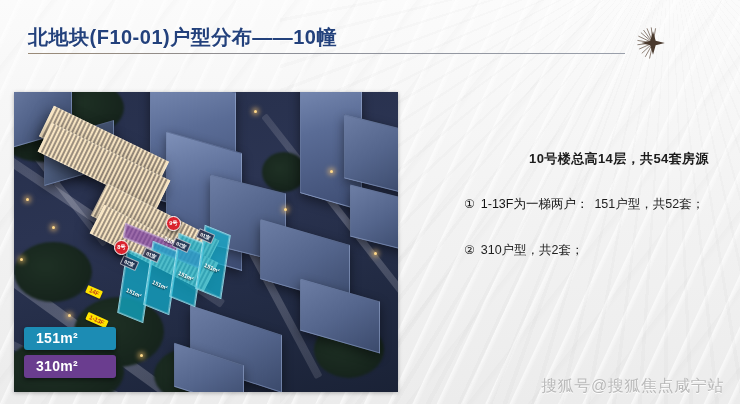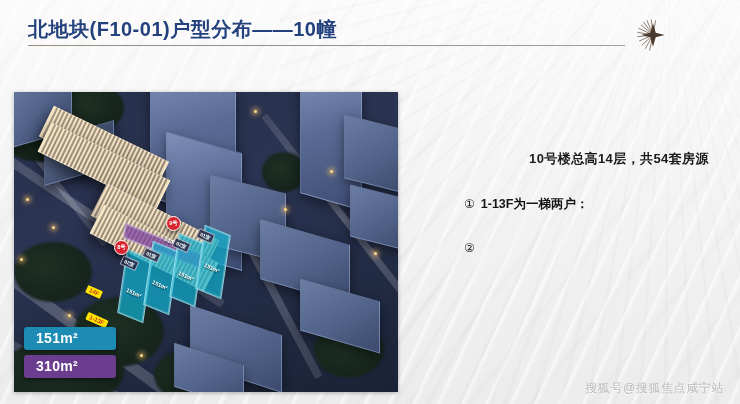--- a/index.html
+++ b/index.html
@@ -51,21 +51,21 @@
     background: repeating-conic-gradient(from 200deg at 75% 10%,
       rgba(255,255,255,0) 0deg 1.1deg,
       rgba(0,0,0,0.020) 1.1deg 1.6deg,
       rgba(255,255,255,0) 1.6deg 3.2deg);
     opacity: .9;
   }
 
   
   .header {
     position: absolute;
-    left: 0; top: 0;
+    left: 0; top: 8px;
     width: 684px; height: 62px;
   }
   .page-title {
     position: absolute;
     left: 28px; top: 16px;
     font-size: 20px;
     font-weight: bold;
     letter-spacing: .5px;
     color: #23417c;
     white-space: nowrap;
@@ -273,33 +273,33 @@
     margin-bottom: 29px;
     white-space: nowrap;
   }
   .info-num {
     font-size: 12px;
     color: #1b1b1b;
     line-height: 1;
   }
   .info-strong {
     font-size: 12.5px;
-    font-weight: bold;
+    font-weight: normal;
     color: #141414;
   }
   .info-rest {
     font-size: 12.5px;
     color: #1f1f1f;
   }
 
   
   .watermark {
     position: absolute;
     right: 16px; bottom: 7px;
-    font-size: 12px;
+    font-size: 16px;
     color: #b9b9b9;
     letter-spacing: .6px;
     white-space: nowrap;
     text-shadow: 0 1px 0 rgba(255,255,255,.9);
   }
 </style>
 </head>
 <body>
 
 <div id="slide">
@@ -410,22 +410,24 @@
       <div class="legend-badge legend-310">310m²</div>
     </div>
   </div>
 
   <div class="info">
     <div class="info-heading">10号楼总高14层，共54套房源</div>
 
     <div class="info-row">
       <span class="info-num">①</span>
       <span class="info-strong">1-13F为一梯两户：</span>
+      <span class="info-rest">151户型，共52套；</span>
     </div>
 
     <div class="info-row">
       <span class="info-num">②</span>
+      <span class="info-rest">310户型，共2套；</span>
     </div>
   </div>
 
   <div class="watermark">搜狐号@搜狐焦点咸宁站</div>
 
 </div>
 
 </body></html>

